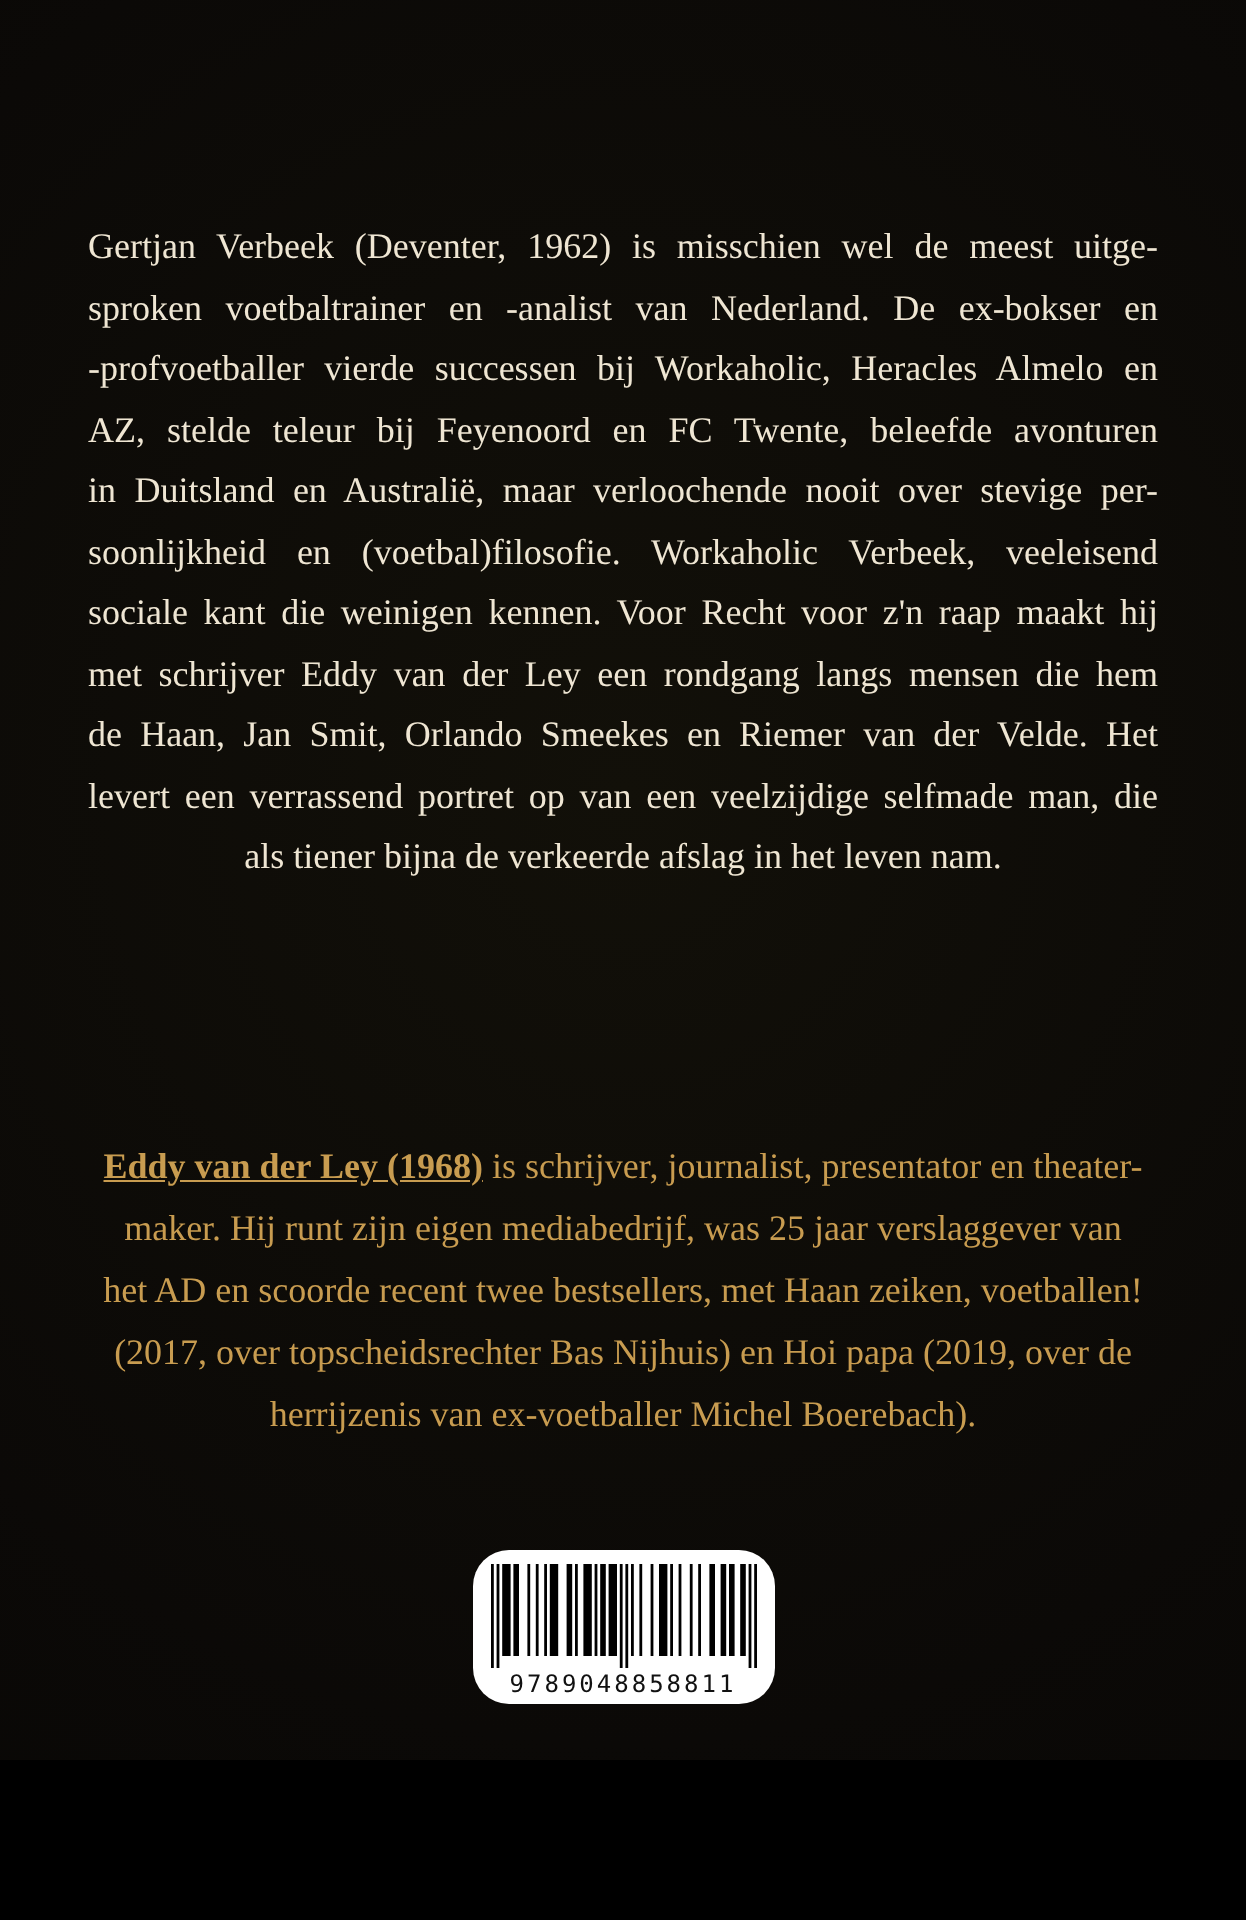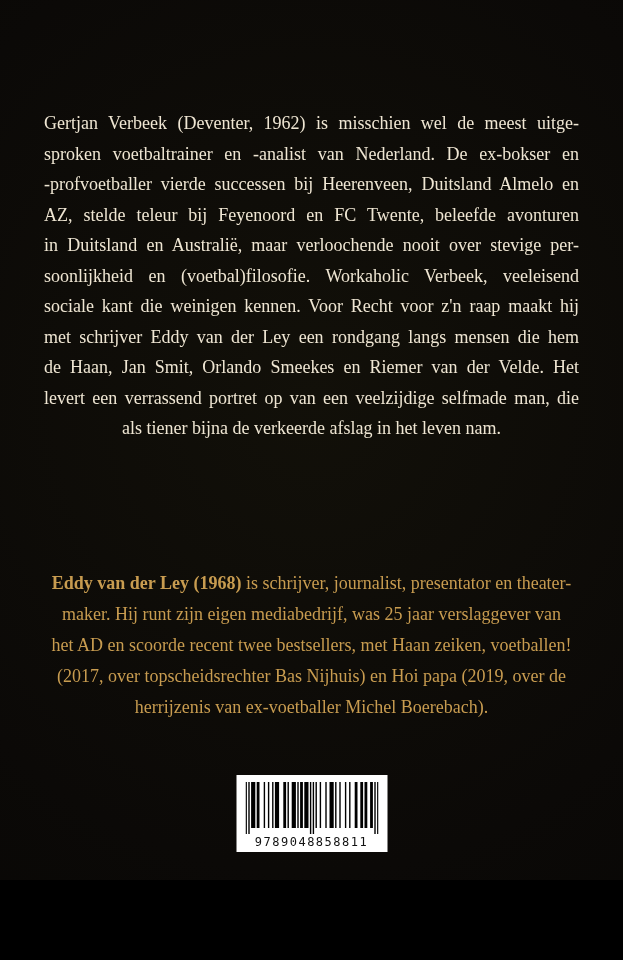--- a/index.html
+++ b/index.html
@@ -37,60 +37,61 @@
     right: 38px;
     color: var(--gold, #c89c50);
     font-size: 18px;
     line-height: 31px;
   }
   .author .line {
     text-align: center;
     text-align-last: center;
   }
   .italic { }
-  .bold { font-weight: bold; }
+  .bold { font-weight: bold; text-decoration: underline; }
   .price {
     position: absolute;
     top: 830px;
     left: 0;
     width: 100%;
     text-align: center;
     color: var(--price-color, #9c8a58);
     font-size: 12.5px;
     letter-spacing: 0.5px;
     font-weight: bold;
   }
   .barcode-box {
     position: absolute;
     left: 50%;
     transform: translateX(-50%);
     bottom: 28px;
     background: #ffffff;
     padding: 7px 9px 3px 9px;
     text-align: center;
+    border-radius: 18px;
   }
   .barcode-box svg { display: block; margin: 0 auto; }
   .barcode-number {
     font-family: "DejaVu Sans Mono", monospace;
     font-size: 12px;
     letter-spacing: 1.5px;
     color: #111;
     margin-top: 1px;
     white-space: nowrap;
   }
 </style>
 </head>
 <body>
 
 <div class="cover">
 
   <div class="bio">
       <div class="line"><span>Gertjan Verbeek (Deventer, 1962) is misschien wel de meest uitge-</span></div>
       <div class="line"><span>sproken voetbaltrainer en -analist van Nederland. De ex-bokser en</span></div>
-      <div class="line"><span>-profvoetballer vierde successen bij Heerenveen, Duitsland Almelo en</span></div>
+      <div class="line"><span>-profvoetballer vierde successen bij Workaholic, Heracles Almelo en</span></div>
       <div class="line"><span>AZ, stelde teleur bij Feyenoord en FC Twente, beleefde avonturen</span></div>
       <div class="line"><span>in Duitsland en Australië, maar verloochende nooit over stevige per-</span></div>
       <div class="line"><span>soonlijkheid en (voetbal)filosofie. Workaholic Verbeek, veeleisend</span></div>
       <div class="line"><span>sociale kant die weinigen kennen. Voor </span><span class="italic">Recht voor z'n raap</span><span> maakt hij</span></div>
       <div class="line"><span>met schrijver Eddy van der Ley een rondgang langs mensen die hem</span></div>
       <div class="line"><span>de Haan, Jan Smit, Orlando Smeekes en Riemer van der Velde. Het</span></div>
       <div class="line"><span>levert een verrassend portret op van een veelzijdige selfmade man, die</span></div>
       <div class="line"><span>als tiener bijna de verkeerde afslag in het leven nam.</span></div>
     </div>
 

